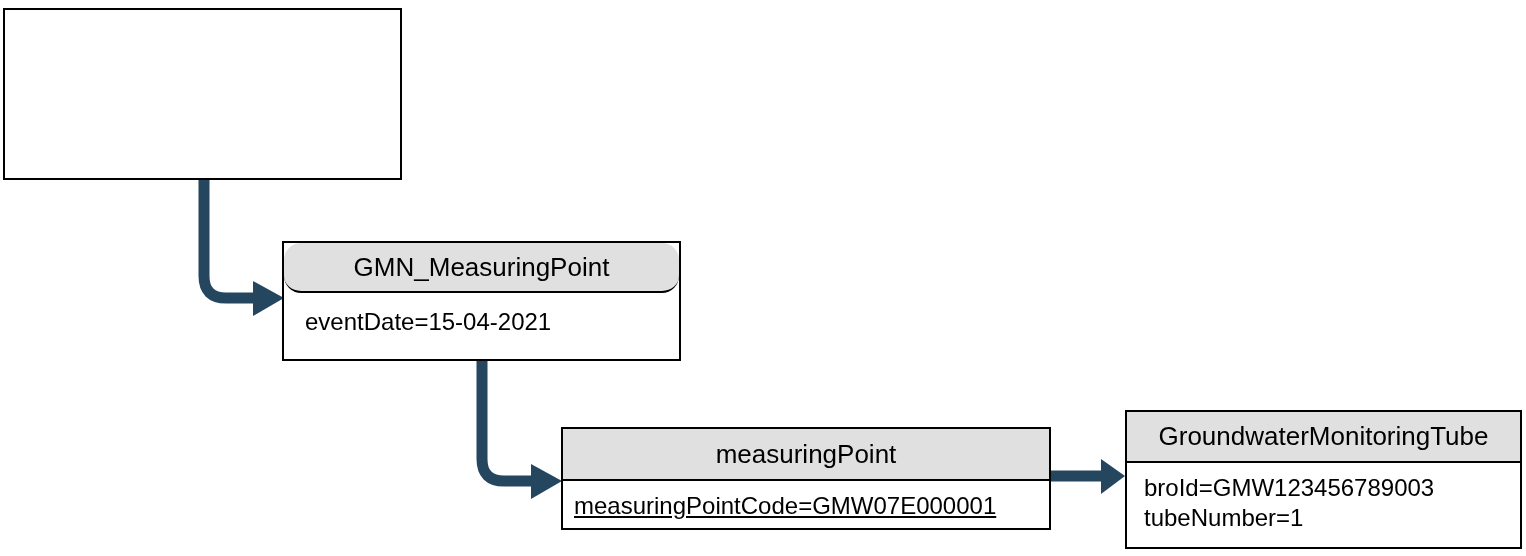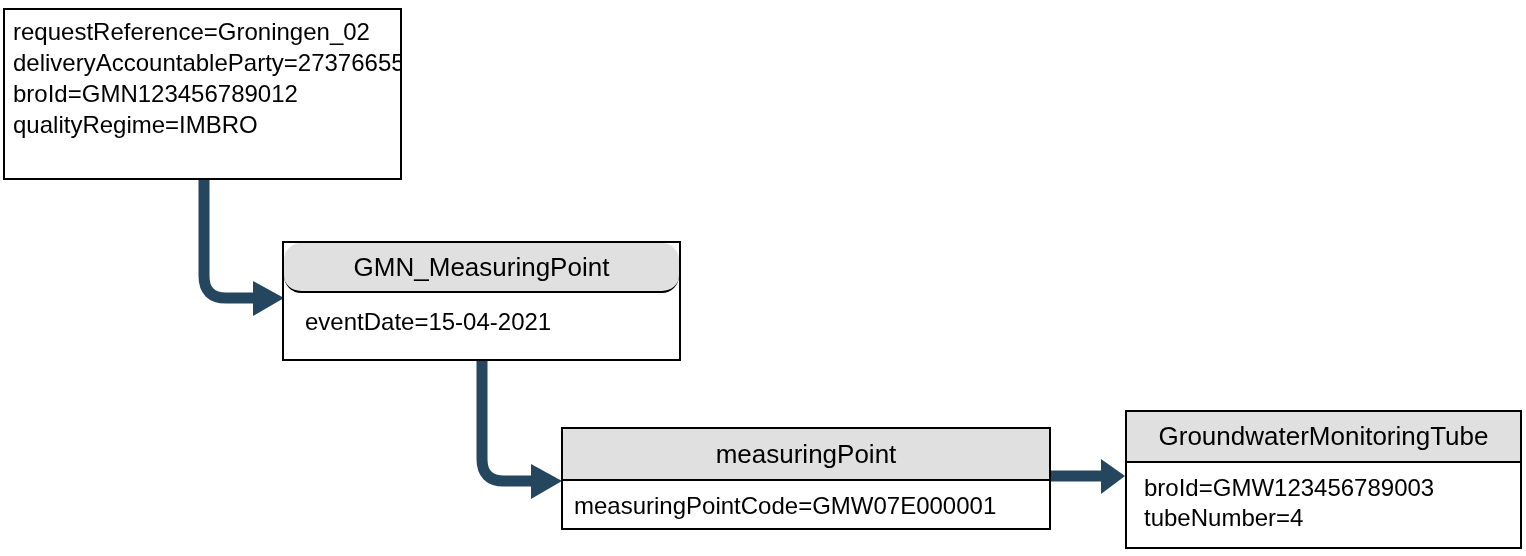--- a/index.html
+++ b/index.html
@@ -48,21 +48,21 @@
   #node-registration-request { left: 3px;    top: 8px;   width: 399px; height: 172px; }
   #node-registration-request .node-header { height: 43px; }
   #node-registration-request .node-body   { padding: 6px 0 0 8px; }
 
   #node-gmn-measuring-point  { left: 282px;  top: 241px; width: 399px; height: 120px; }
   #node-gmn-measuring-point .node-header { height: 50px; border-radius: 17px; }
   #node-gmn-measuring-point .node-body   { padding: 13px 0 0 21px; }
 
   #node-measuring-point      { left: 561px;  top: 427px; width: 490px; height: 103px; }
   #node-measuring-point .node-header { height: 52px; }
-  #node-measuring-point .node-body   { padding: 9px 0 0 11px; }
+  #node-measuring-point .node-body   { padding: 9px 0 0 11px; text-decoration: underline; }
 
   #node-groundwater-monitoring-tube { left: 1125px; top: 410px; width: 397px; height: 139px; }
   #node-groundwater-monitoring-tube .node-header { height: 51px; }
   #node-groundwater-monitoring-tube .node-body   { padding: 10px 0 0 10px; }
   #node-groundwater-monitoring-tube .attr-line   { line-height: 30px; margin-left: 7px; }
 
   .connector-layer {
     position: absolute;
     left: 0;
     top: 0;
@@ -85,43 +85,37 @@
       <path d="M 482 361 L 482 459 Q 482 481 504 481 L 532 481" fill="none" stroke-width="11" stroke="#25465f"></path>
       <polygon points="531,464 531,499 562,481" fill="#25465f"></polygon>
     </g>
     <g>
       <path d="M 1041 476 L 1102 476" fill="none" stroke-width="11" stroke="#25465f"></path>
       <polygon points="1101,459 1101,494 1125,476" fill="#25465f"></polygon>
     </g>
   </svg>
 
   <div class="node" id="node-registration-request">
-    <div class="node-body">
-      <div class="attr-line">requestReference=Groningen_02</div>
-      <div class="attr-line">deliveryAccountableParty=27376655</div>
-      <div class="attr-line">broId=GMN123456789012</div>
-      <div class="attr-line">qualityRegime=IMBRO</div>
-    </div>
   </div>
 
   <div class="node" id="node-gmn-measuring-point">
     <div class="node-header">GMN_MeasuringPoint</div>
     <div class="node-body">
       <div class="attr-line">eventDate=15-04-2021</div>
     </div>
   </div>
 
   <div class="node" id="node-measuring-point">
     <div class="node-header">measuringPoint</div>
     <div class="node-body">
       <div class="attr-line">measuringPointCode=GMW07E000001</div>
     </div>
   </div>
 
   <div class="node" id="node-groundwater-monitoring-tube">
     <div class="node-header">GroundwaterMonitoringTube</div>
     <div class="node-body">
       <div class="attr-line">broId=GMW123456789003</div>
-      <div class="attr-line">tubeNumber=4</div>
+      <div class="attr-line">tubeNumber=1</div>
     </div>
   </div>
 
 </div>
 
 </body></html>

